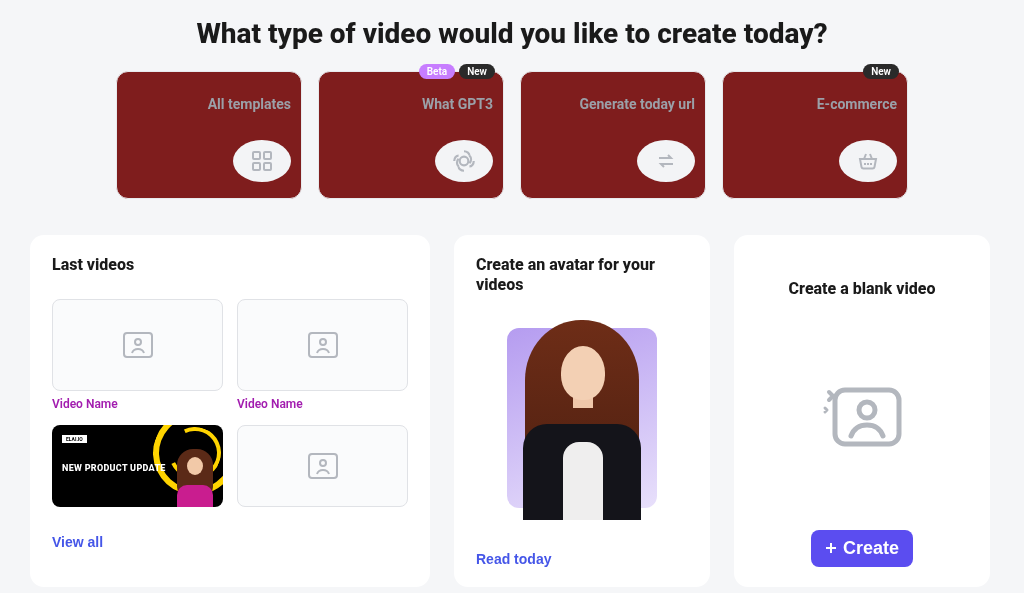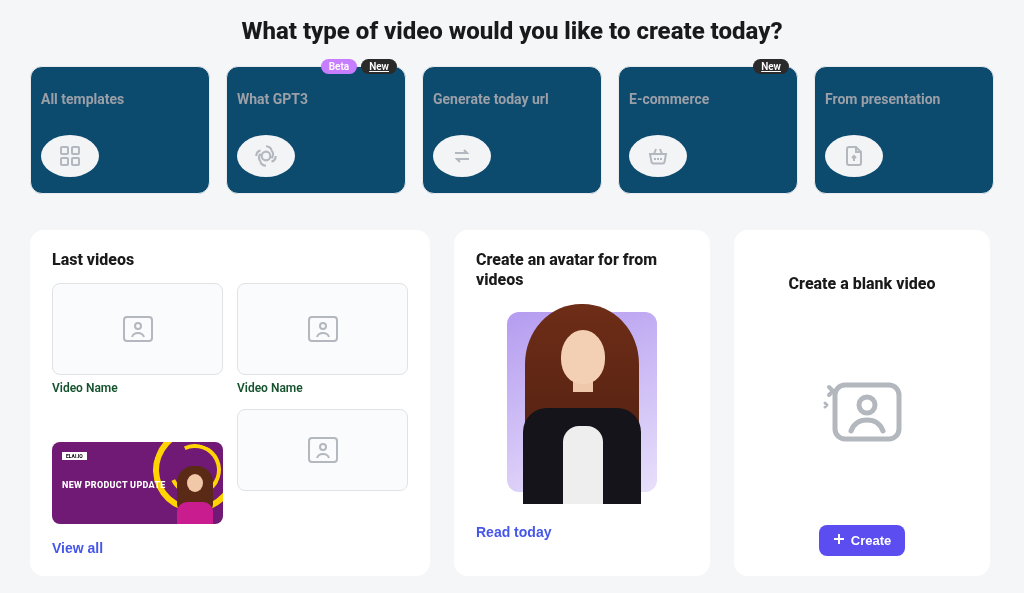--- a/index.html
+++ b/index.html
@@ -5,42 +5,42 @@
     * { box-sizing: border-box; margin: 0; padding: 0; }
     body {
       font-family: -apple-system, BlinkMacSystemFont, 'Segoe UI', Roboto, sans-serif;
       background: #f5f6f8;
       width: 1024px;
       height: 593px;
       overflow: hidden;
     }
     .page-title {
       text-align: center;
-      font-size: 24px;
+      font-size: 28px;
       font-weight: 800;
       color: #1a1a1a;
       padding: 16px 0 20px;
       line-height: 1.25;
     }
     .options-row {
       display: flex;
       gap: 16px;
       padding: 0 30px;
       justify-content: center;
     }
     .option-card {
       position: relative;
       width: 186px;
       height: 128px;
-      background: #0c4a6e;
+      background: #7f1d1d;
       border: 1px solid #e8eaed;
       border-radius: 12px;
       display: flex;
       flex-direction: column;
-      align-items: flex-start;
+      align-items: flex-end;
       padding: 24px 10px 16px;
       cursor: pointer;
     }
     .option-title {
       font-size: 14px;
       font-weight: 700;
       color: #9ba0a8;
       text-align: center;
       margin-bottom: 28px;
     }
@@ -61,32 +61,33 @@
       gap: 4px;
     }
     .badge {
       font-size: 10px;
       font-weight: 600;
       padding: 2px 8px;
       border-radius: 8px;
       color: #fff;
     }
     .badge-beta { background: #c77dff; }
-    .badge-new { background: #2a2a2a; text-decoration: underline; }
+    .badge-new { background: #2a2a2a; }
     .panels-row {
       display: flex;
       gap: 24px;
       padding: 36px 30px 0;
     }
     .panel {
       background: #fff;
       border-radius: 14px;
       padding: 20px 22px;
       display: flex;
       flex-direction: column;
+      gap: 11px;
     }
     .panel-left { width: 400px; }
     .panel-mid { width: 256px; }
     .panel-right { width: 256px; }
     .panel-title {
       font-size: 16px;
       font-weight: 800;
       color: #1a1a1a;
       margin-bottom: 14px;
     }
@@ -104,31 +105,30 @@
       border: 1px solid #e0e2e6;
       border-radius: 8px;
       background: #fafbfc;
       display: flex;
       align-items: center;
       justify-content: center;
     }
     .video-label {
       font-size: 12px;
       font-weight: 600;
-      color: #14532d;
+      color: #a21caf;
       margin-top: 6px;
     }
     .video-thumb-filled {
       width: 100%;
       height: 82px;
       border-radius: 8px;
-      background: #701a75;
+      background: #000000;
       position: relative;
       overflow: hidden;
-      margin-top: 33px;
     }
     .thumb-brand {
       position: absolute;
       top: 10px; left: 10px;
       background: #fff;
       font-size: 5px;
       font-weight: 700;
       padding: 1px 4px;
     }
     .thumb-text {
@@ -217,21 +217,21 @@
       background:#efeeee; border-radius:16px 16px 0 0;
     }
     .blank-icon-wrap {
       display:flex; align-items:center; justify-content:center;
       flex:1; margin: 10px 0 18px;
     }
     .create-btn-row { display:flex; justify-content:center; }
     .create-btn {
       background:#5b4df0; color:#fff; border:none;
       padding:8px 14px; border-radius:8px;
-      font-size:13px; font-weight:600;
+      font-size:18px; font-weight:600;
       display:flex; align-items:center; gap:6px; cursor:pointer;
     }
     .icon-gray { fill: none; stroke: #b3b7be; stroke-width: 2; }
   </style>
 </head>
 <body>
 
 <h1 class="page-title">What type of video would you like to create today?</h1>
 
 <div class="options-row">
@@ -277,29 +277,20 @@
     </div>
     <div class="option-title">E-commerce</div>
     <div class="option-icon-circle">
       <svg width="24" height="24" viewBox="0 0 24 24" class="icon-gray">
           <path d="M4 10h16l-1.5 8a2 2 0 0 1-2 1.6H7.5a2 2 0 0 1-2-1.6L4 10z"></path>
           <path d="M8 10l2-5M16 10l-2-5M9 14v2M12 14v2M15 14v2"></path>
         </svg>
     </div>
   </div>
 
-  <div class="option-card">
-    <div class="option-title">From presentation</div>
-    <div class="option-icon-circle">
-      <svg width="24" height="24" viewBox="0 0 24 24" class="icon-gray">
-          <path d="M14 3H7a2 2 0 0 0-2 2v14a2 2 0 0 0 2 2h10a2 2 0 0 0 2-2V8l-5-5z"></path>
-          <path d="M14 3v5h5M12 17v-5M10 14l2-2 2 2"></path>
-        </svg>
-    </div>
-  </div>
 
 </div>
 
 <div class="panels-row">
 
   <div class="panel panel-left">
     <div class="panel-title">Last videos</div>
     <div class="video-grid">
 
       <div class="video-item">
@@ -347,21 +338,21 @@
         </div>
       </div>
 
     </div>
     <div class="link-row">
       <button class="link-btn">View all</button>
     </div>
   </div>
 
   <div class="panel panel-mid">
-    <div class="panel-title">Create an avatar for from videos</div>
+    <div class="panel-title">Create an avatar for your videos</div>
     <div class="avatar-wrap">
       <div class="avatar-img">
         <div class="avatar-hair"></div>
         <div class="avatar-blazer"></div>
         <div class="avatar-tee"></div>
         <div class="avatar-neck"></div>
         <div class="avatar-face"></div>
       </div>
     </div>
     <div class="link-row">

